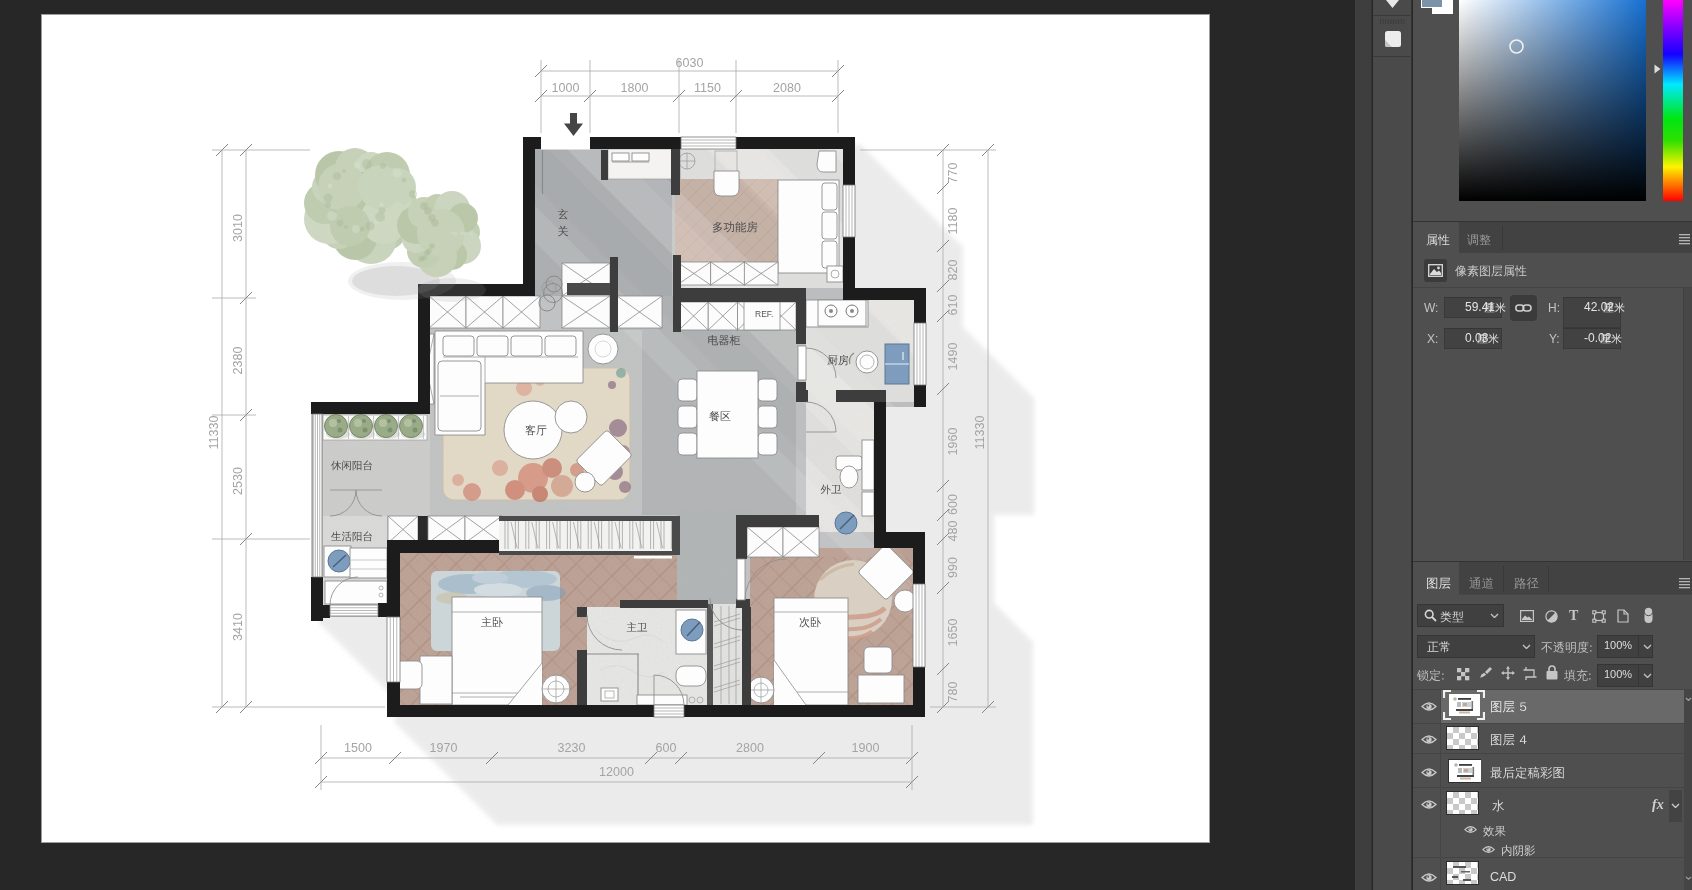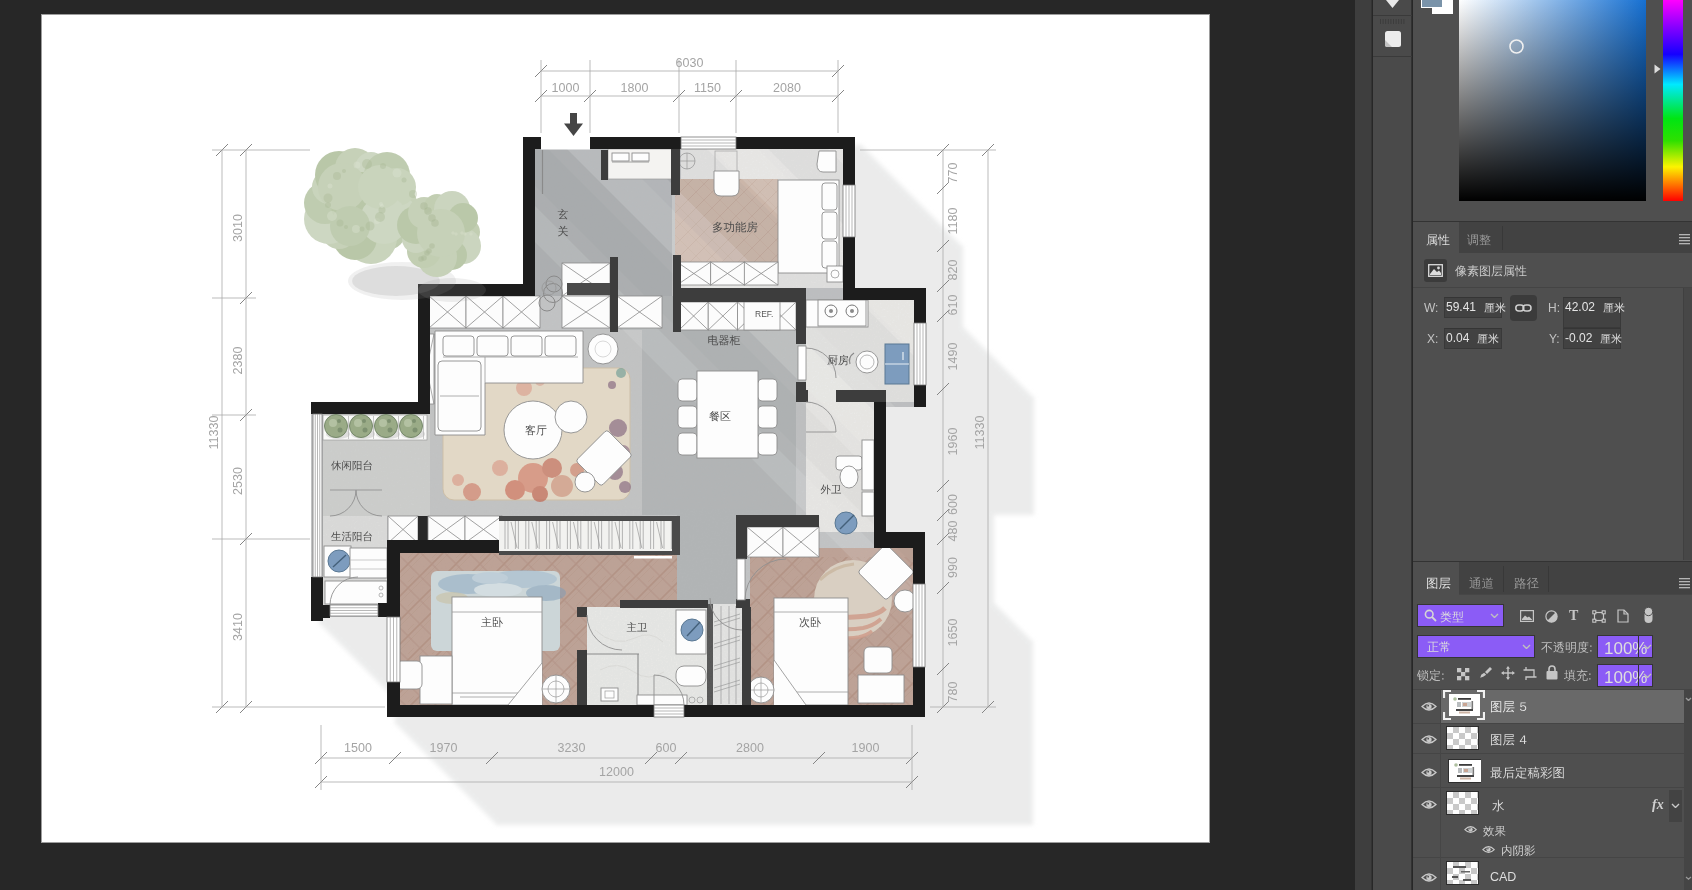--- a/index.html
+++ b/index.html
@@ -9,23 +9,23 @@
 outline:1px solid #9d9d9d}
 #dockA{left:1355px;top:0;width:17px;height:890px;background:#3e3e3e;
 border-right:1px solid #333}
 #dockB{left:1373px;top:0;width:39px;height:890px;background:#4a4a4a;
 border-right:1px solid #323232}
 #panels{left:1413px;top:0;width:279px;height:890px;background:#4f4f4f}
 .tabbar{position:absolute;left:1413px;width:279px;background:#424242;
 border-top:1px solid #333}
 .field{position:absolute;background:#424242;border:1px solid #393939;
 border-top-color:#353535;color:#e4e4e4;font-size:12px;line-height:19px;
-padding-left:1px}
-.ddl{position:absolute;background:#8b5cf6;border:1px solid #353535;
-color:#dedede;font-size:17px}
+padding-left:20px}
+.ddl{position:absolute;background:#404040;border:1px solid #353535;
+color:#dedede;font-size:11px}
 .lbl{position:absolute;color:#c3c3c3;font-size:12px}
 .thumbchk{position:absolute;width:33px;height:24px;border:1px solid #2e2e2e;
 background:#fff;background-image:
 linear-gradient(45deg,#c9c9c9 25%,transparent 25%,transparent 75%,#c9c9c9 75%),
 linear-gradient(45deg,#c9c9c9 25%,transparent 25%,transparent 75%,#c9c9c9 75%);
 background-size:12px 12px;background-position:0 0,6px 6px}
 .rowline{position:absolute;left:0;width:279px;height:1px;background:#454545}
 </style></head>
 <body>
 <div id="app">
@@ -91,21 +91,21 @@
 
 <div class="abs" style="left:1510px;top:295px;width:27px;height:26px;background:#3b3b3b;border-radius:4px"></div>
 <svg class="abs" style="left:1515px;top:303px" width="17" height="10">
       <rect x="0.8" y="2" width="8" height="6" rx="3" fill="none" stroke="#d0d0d0" stroke-width="1.5"></rect>
       <rect x="8" y="2" width="8" height="6" rx="3" fill="none" stroke="#d0d0d0" stroke-width="1.5"></rect>
     </svg>
 <div class="lbl" style="left:1548px;top:301px">H:</div>
 <div class="field" style="left:1563px;top:297px;width:58px;height:31px">42.02</div>
 
 <div class="lbl" style="left:1427px;top:332px">X:</div>
-<div class="field" style="left:1444px;top:328px;width:58px;height:21px">0.04</div>
+<div class="field" style="left:1444px;top:328px;width:58px;height:21px">0.03</div>
 <div class="lbl" style="left:1549px;top:332px">Y:</div>
 <div class="field" style="left:1563px;top:328px;width:58px;height:21px">-0.02</div>
 
 <div class="abs" style="left:1683px;top:288px;width:9px;height:272px;background:#474747;border-left:1px solid #404040"></div>
 
 <div class="tabbar" style="top:561px;height:34px;border-bottom:1px solid #464646"></div>
 <div class="abs" style="left:1413px;top:562px;width:46px;height:34px;background:#4f4f4f"></div>
 <div class="abs" style="left:1503px;top:566px;width:1px;height:26px;background:#383838"></div>
 <div class="abs" style="left:1548px;top:566px;width:1px;height:26px;background:#383838"></div>
 <svg class="abs" style="left:1679px;top:578px" width="11" height="11">

